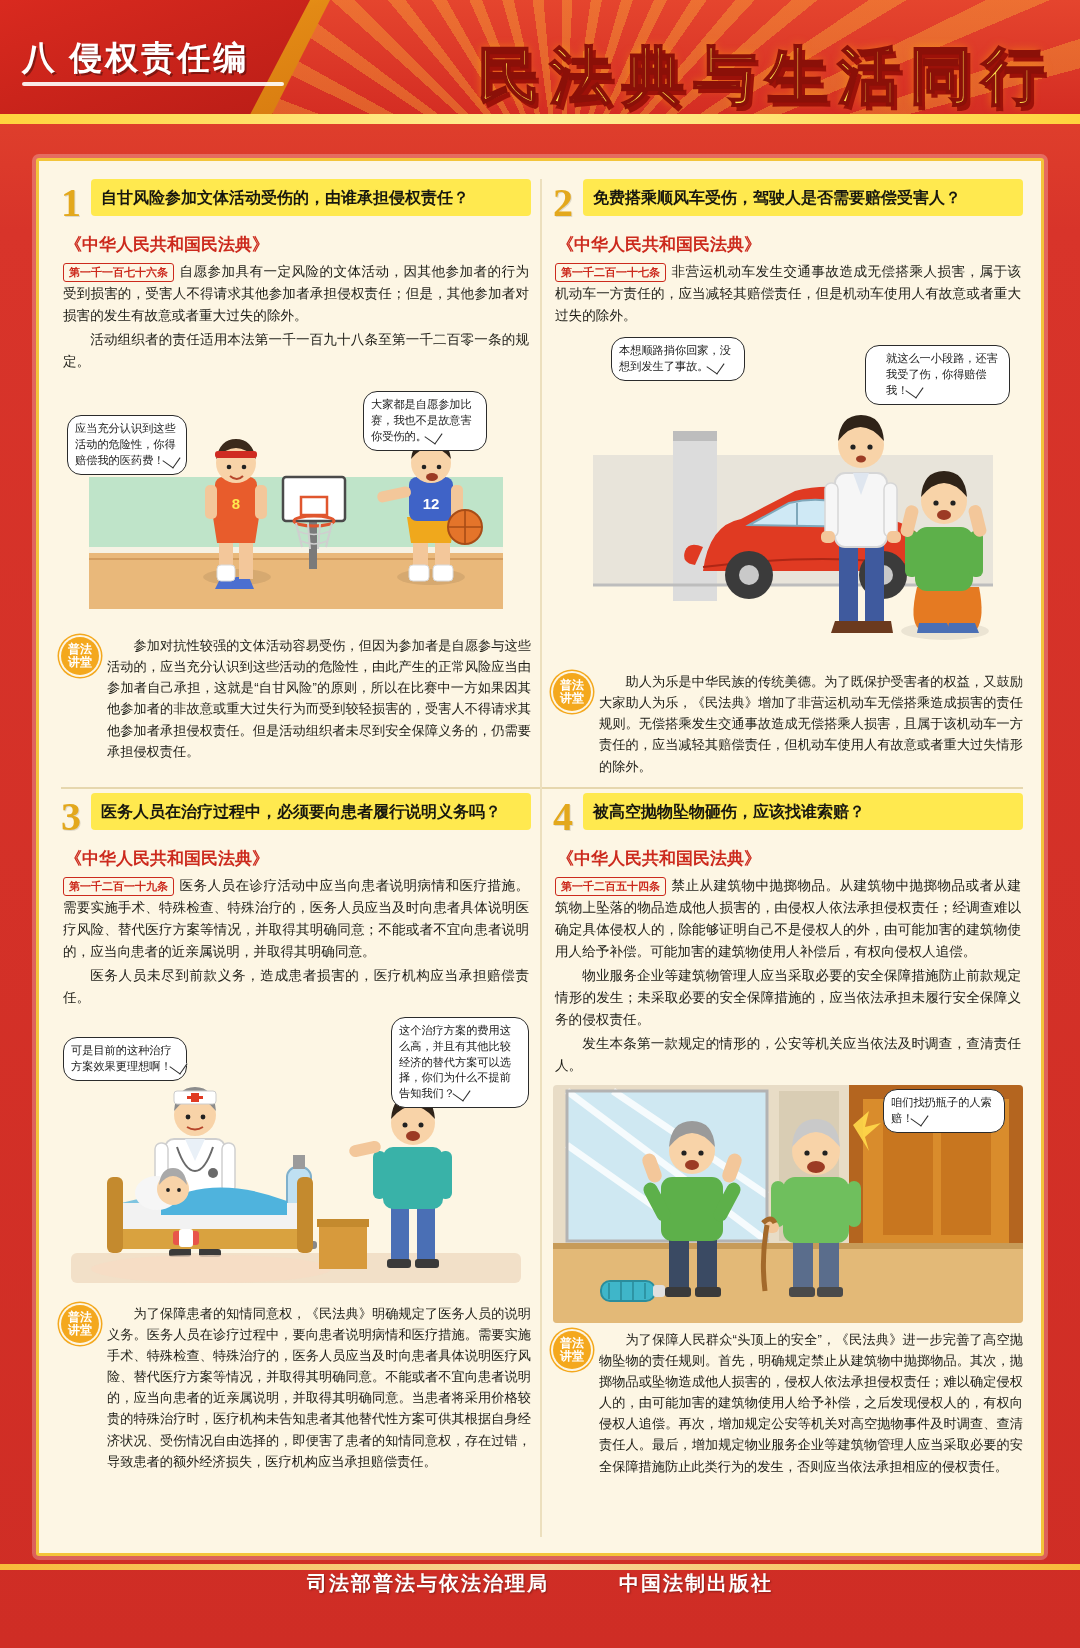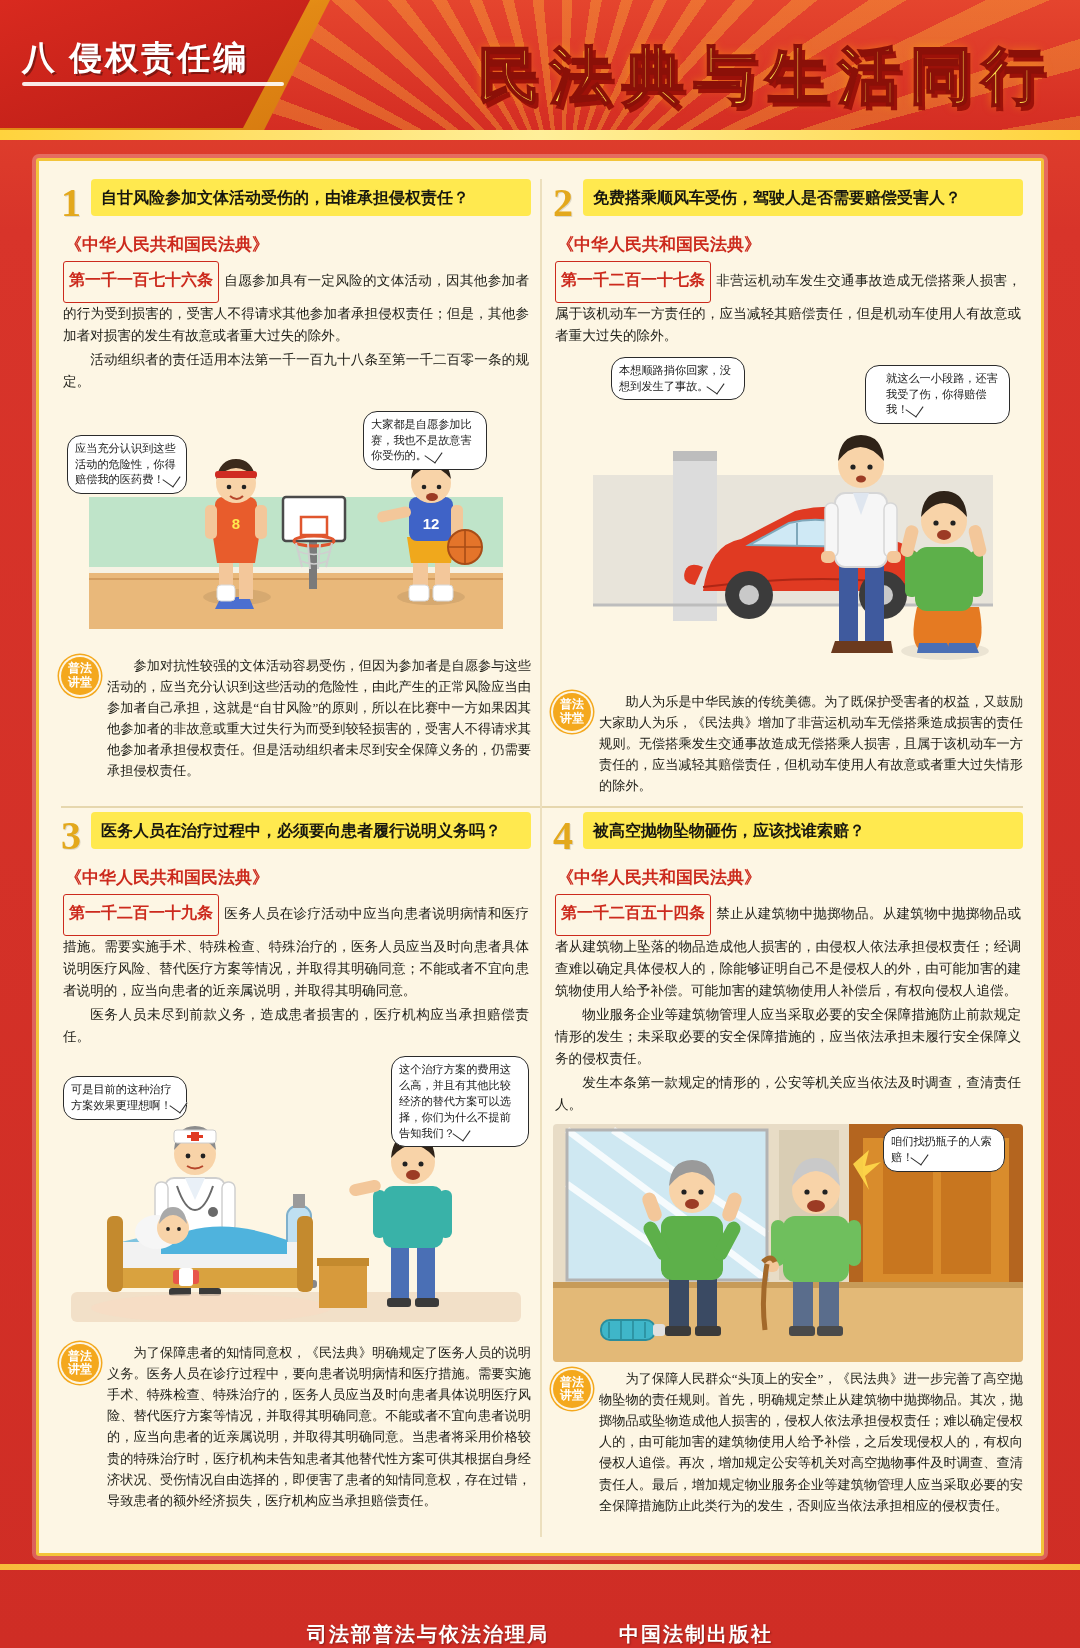--- a/index.html
+++ b/index.html
@@ -9,21 +9,21 @@
     font-family:"Liberation Sans","DejaVu Sans",sans-serif;
     position:relative;overflow:hidden;
   }
   .poster{
     position:absolute;inset:0;
     background:
       linear-gradient(180deg,#e8452f 0%,#e0402c 6%,#d8342a 14%,#cf2d25 100%);
   }
   
   .header{
-    position:relative;height:140px;
+    position:relative;height:124px;
     background:linear-gradient(180deg,#e5452e 0%,#d32b22 100%);
     overflow:hidden;
   }
   .hdr-rays{
     position:absolute;left:0;top:0;width:100%;height:148px;
     background:
       repeating-conic-gradient(from 200deg at 52% 140%,
         rgba(255,210,60,.30) 0deg 3deg, rgba(255,210,60,0) 3deg 8deg);
   }
   .ribbon{
@@ -85,23 +85,23 @@
     font-family:"Liberation Serif","DejaVu Serif",serif;
     flex:1;
   }
   
   .lawtitle{
     color:#cc2a1d;font-size:17px;font-weight:bold;margin:6px 0 5px 4px;
     font-family:"Liberation Serif","DejaVu Serif",serif;
   }
   .artbadge{
     display:inline-block;border:1.5px solid #cc2a1d;color:#cc2a1d;
-    border-radius:3px;padding:9px 5px;font-size:16px;font-weight:bold;
+    border-radius:3px;padding:1px 5px;font-size:11px;font-weight:bold;
     margin-right:5px;line-height:1.35;
-    font-family:Liberation Mono, monospace;
+    font-family:Liberation Serif, serif;
     vertical-align:middle;
   }
   .lawtext{
     font-size:13.6px;line-height:1.62;color:#1c1c16;text-align:justify;
     font-family:"Liberation Serif","DejaVu Serif",serif;
     margin:0 2px;
   }
   .lawtext p{margin:0 0 2px 0;}
   .indent{text-indent:2em;}
   
@@ -121,33 +121,33 @@
   .stamp{
     flex:0 0 auto;width:38px;height:38px;border-radius:50%;
     background:#f4a81d;color:#fff;font-size:12px;font-weight:bold;
     display:flex;flex-direction:column;align-items:center;justify-content:center;
     line-height:1.1;font-family:"Liberation Serif","DejaVu Serif",serif;
     box-shadow:0 0 0 2px #fdf6e4,0 0 0 3.5px #f4a81d;
     margin-top:2px;
   }
   .commenttext{
     font-size:13.2px;line-height:1.6;color:#1c1c16;text-align:justify;
-    font-family:Liberation Serif, serif;
+    font-family:Liberation Sans, sans-serif;
     text-indent:2em;flex:1;
   }
   .divider{
     grid-column:1 / -1;height:2px;background:#e6d7ae;margin:10px 0 4px 0;
   }
   .vdiv{
     position:absolute;left:50%;top:18px;bottom:16px;width:2px;background:#ecdfbd;
   }
   
   .footer{
     position:absolute;left:0;bottom:0;width:100%;height:78px;
-    display:flex;align-items:flex-end;justify-content:center;gap:70px;
+    display:flex;align-items:flex-start;justify-content:center;gap:70px;
     color:#fff;font-size:20px;font-weight:bold;letter-spacing:2px;
     font-family:"Liberation Serif","DejaVu Serif",serif;
     text-shadow:1px 1px 2px rgba(0,0,0,.35);
     margin-top:31px;
   }
   .footer-strip{
     position:absolute;left:0;bottom:78px;width:100%;height:6px;
     background:linear-gradient(90deg,#ffd33d,#fff3b0,#ffd33d);opacity:.85;
   }
   

